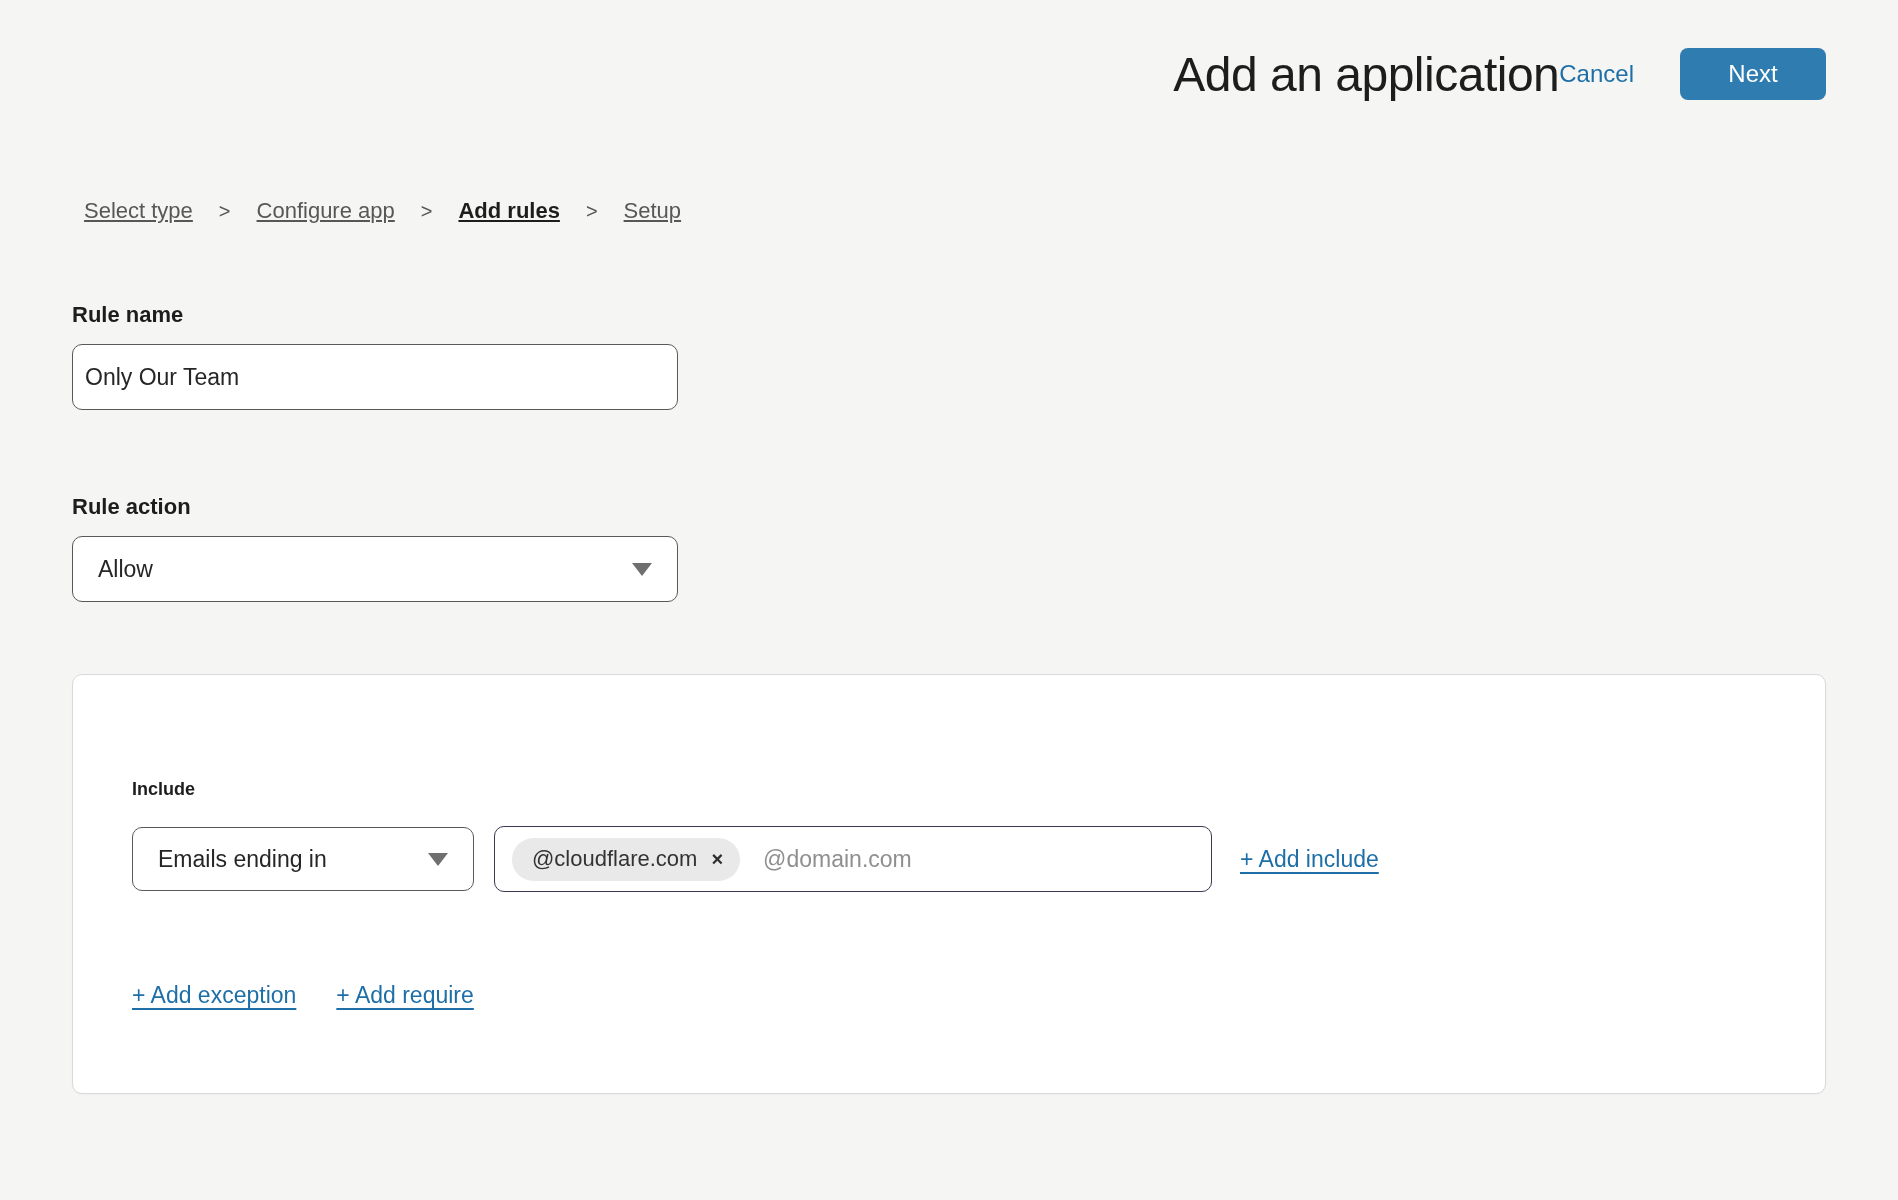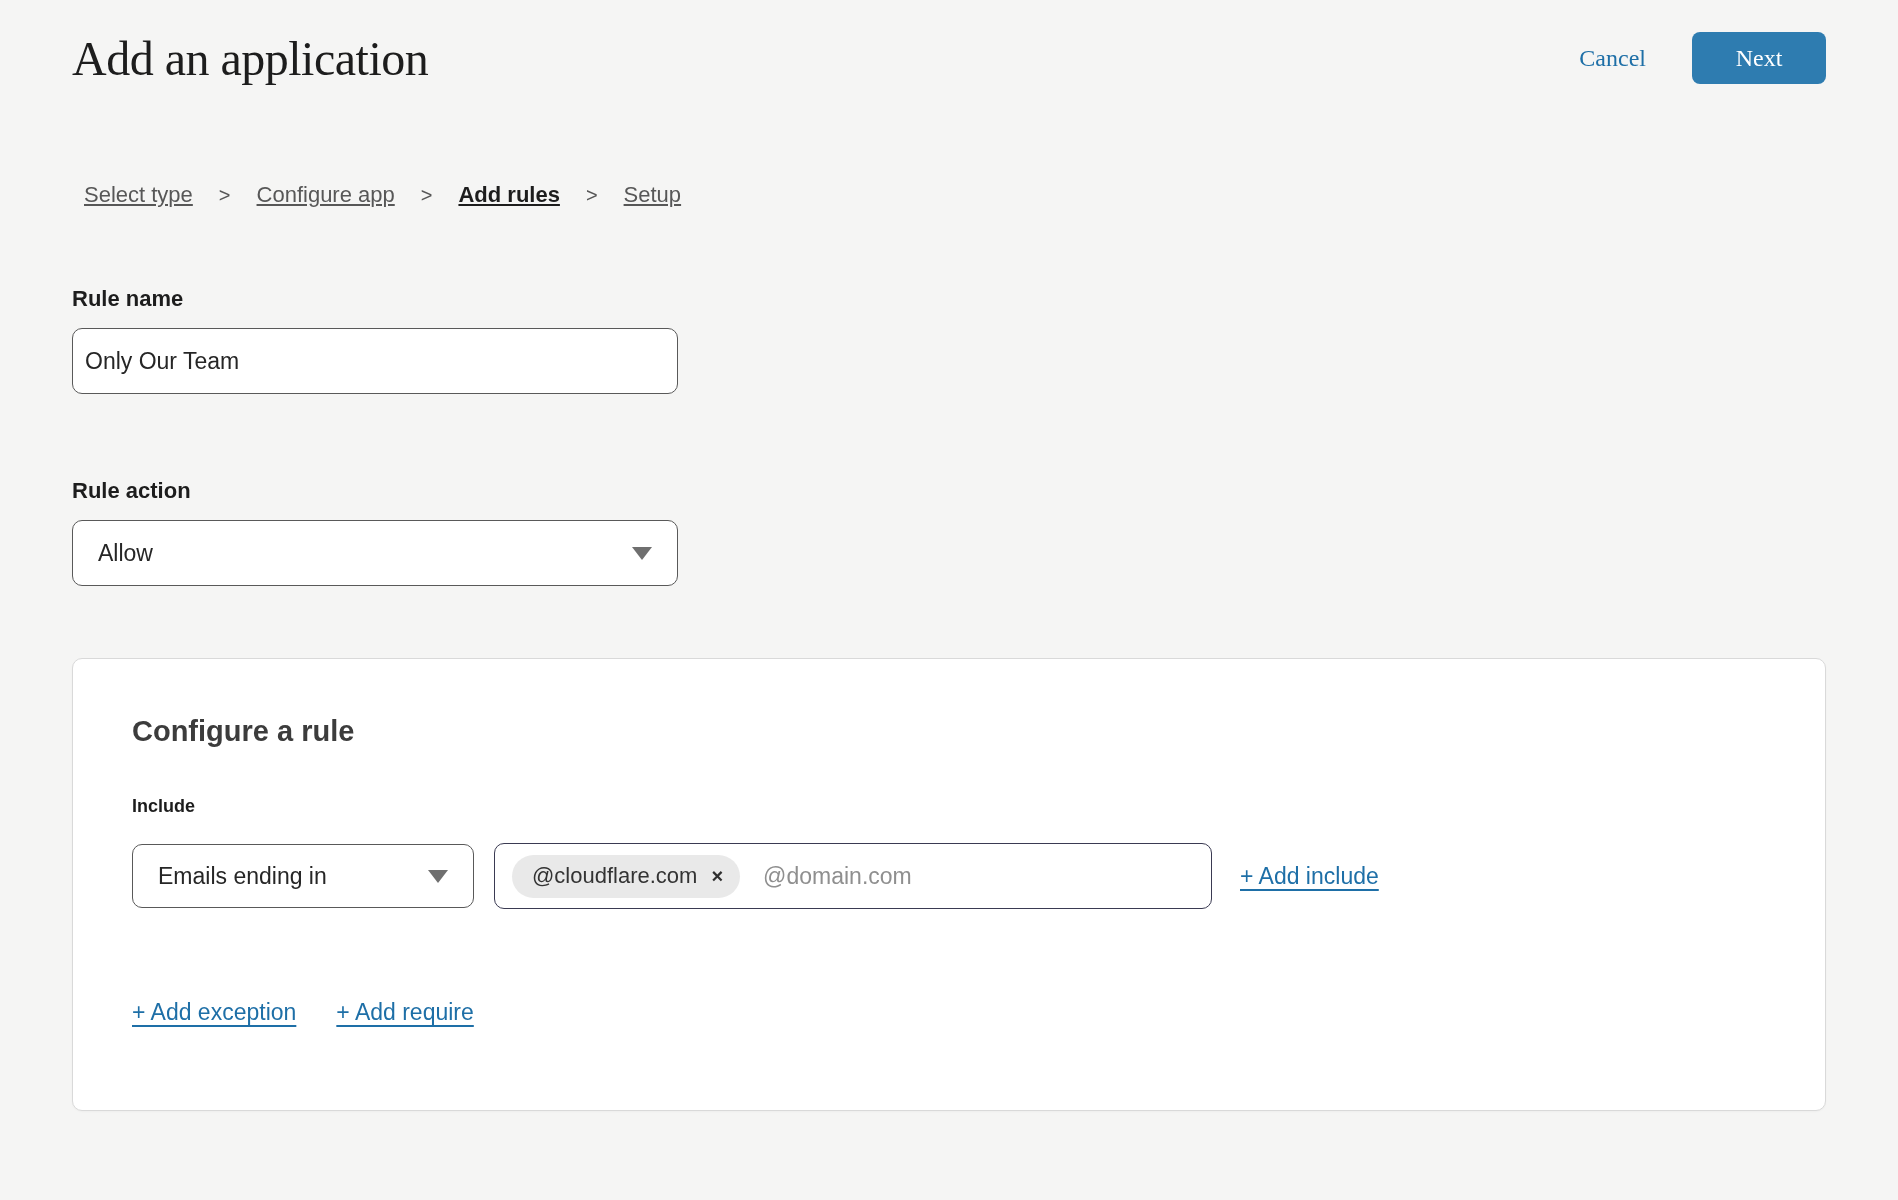--- a/index.html
+++ b/index.html
@@ -6,36 +6,35 @@
   html, body {
     width: 1898px; height: 1200px;
     background: var(--page_bg, #f5f5f4);
     font-family: "Liberation Sans", "DejaVu Sans", sans-serif;
     overflow: hidden;
   }
   .page { padding: 0 72px; }
 
   
   .topbar {
-    margin-top: 26px;
-    display: flex; justify-content: space-between; align-items: center;
+    margin-top: 42px;
+    display: flex; justify-content: flex-end; align-items: center;
     height: 64px;
-    font-family: Liberation Serif, serif;
   }
   .page-title {
     font-size: 48px; font-weight: 300; letter-spacing: -0.5px;
     color: var(--text_dark, #1d1d1d);
   }
   .actions { display: flex; align-items: center; gap: 46px; }
   .cancel-link {
     font-size: 24px; color: var(--link_blue, #1e6fa7);
     text-decoration: none; cursor: pointer;
   }
   .next-btn {
-    width: 134px; height: 52px;
+    width: 146px; height: 52px;
     background: var(--button_blue, #2e7cb0);
     border: none; border-radius: 8px;
     color: #ffffff; font-size: 24px;
     font-family: inherit; cursor: pointer;
   }
 
   
   .breadcrumb {
     margin-top: 92px; padding-left: 12px;
     display: flex; align-items: baseline; gap: 26px;
@@ -153,21 +152,20 @@
   <div class="field-label">Rule name</div>
   <input class="text-input" type="text" value="Only Our Team" style="">
 
   <div class="field-label second">Rule action</div>
   <div class="select">
     <span>Allow</span>
     <span class="caret"></span>
   </div>
 
   <section class="card">
-    <h2 class="card-title">Configure a rule</h2>
 
     <div class="include-label">Include</div>
 
     <div class="rule-row">
       <div class="select small">
         <span>Emails ending in</span>
         <span class="caret"></span>
       </div>
 
       <div class="tag-input">

